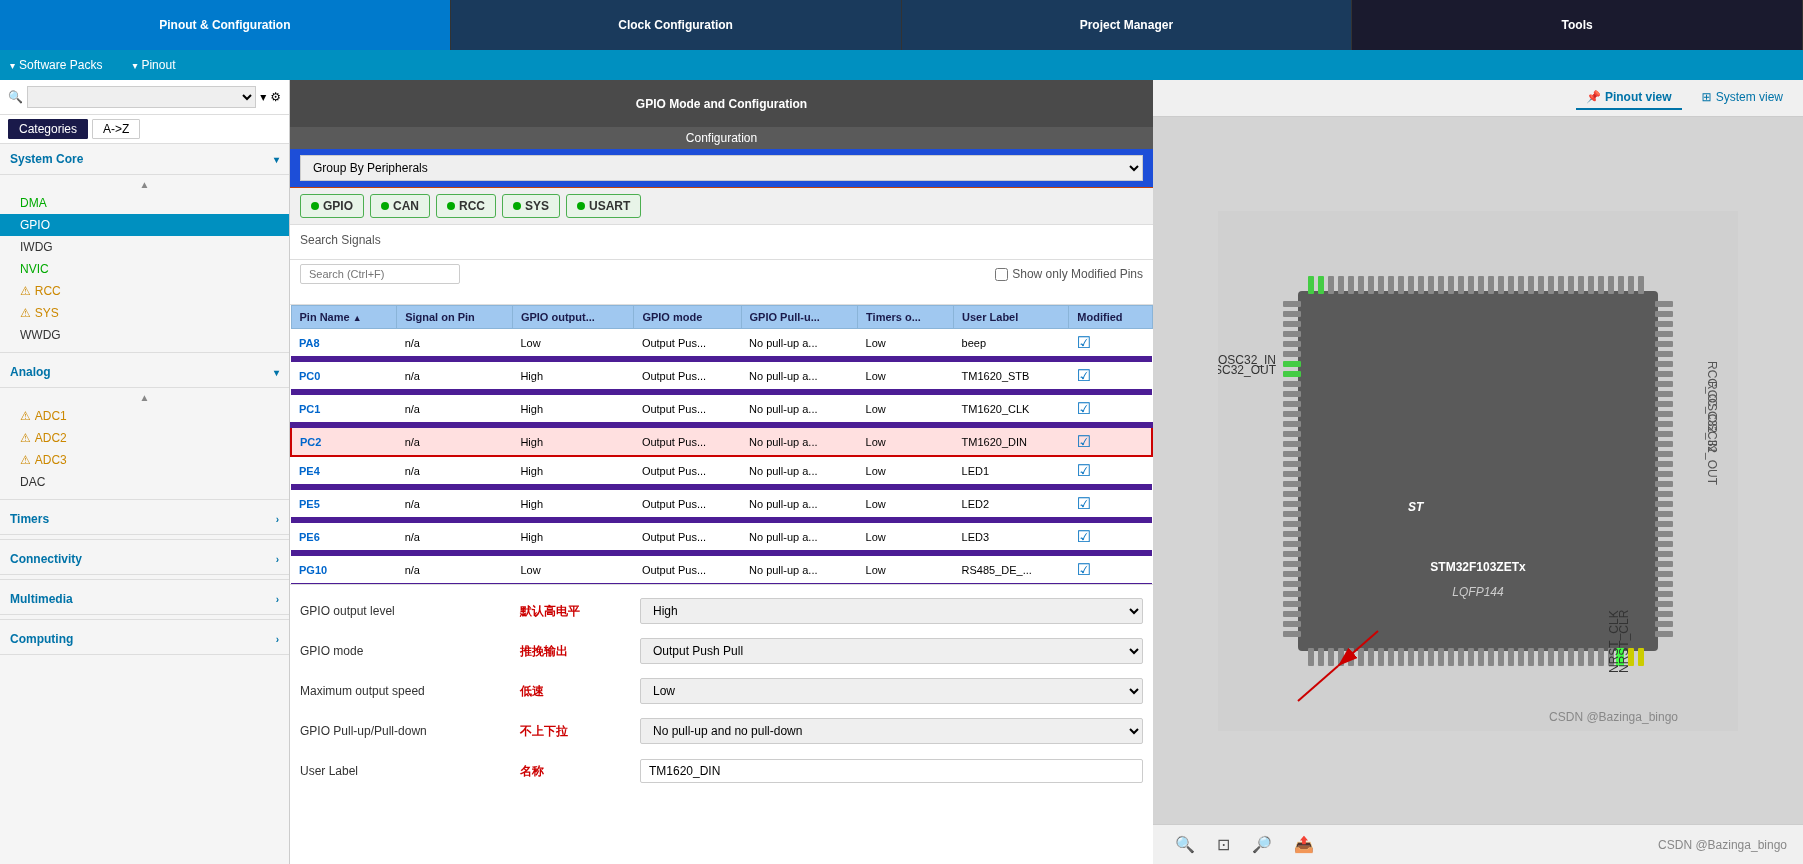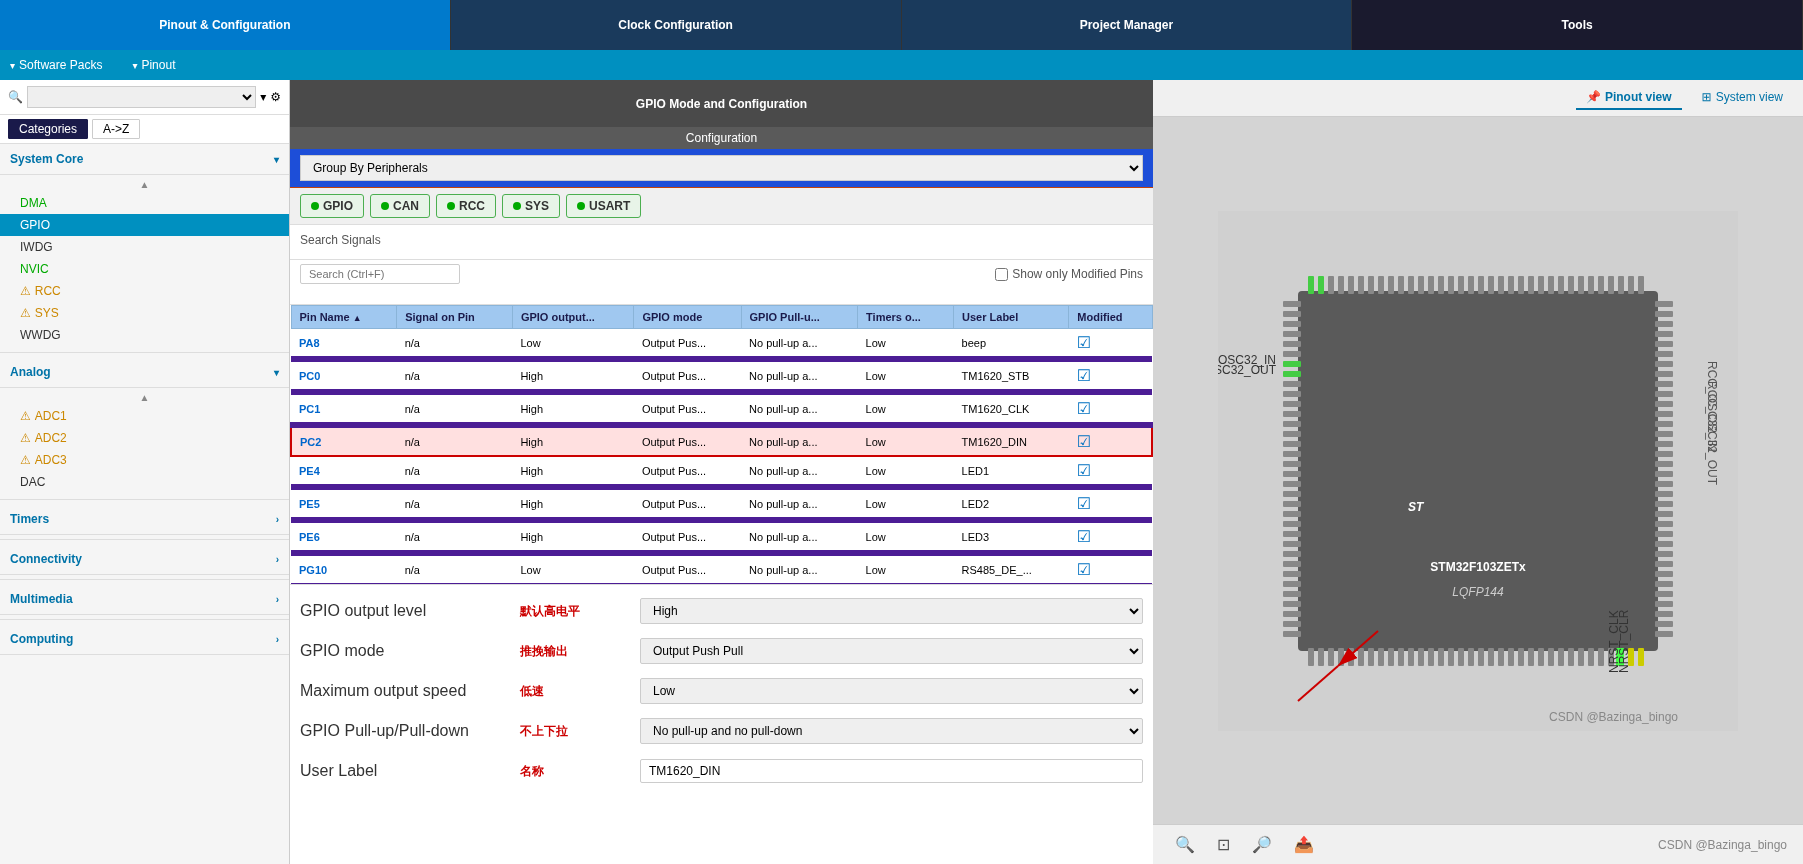--- a/index.html
+++ b/index.html
@@ -82,21 +82,21 @@
       border: 1px solid #8ab4d8; color: #1a1a4a; cursor: pointer;
     }
     .pin-table thead th .sort-arrow { font-size: 9px; }
     .pin-table tbody tr { border-bottom: 6px solid #4c1d95; }
     .pin-table tbody td { padding: 4px 8px; font-size: 11px; }
 
     .table-container { overflow-y: auto; max-height: 280px; border-bottom: 1px solid #ddd; }
 
     .config-form { padding: 10px; overflow-y: auto; }
     .config-form-row { display: flex; align-items: center; margin-bottom: 8px; min-height: 32px; }
-    .config-form-label { width: 200px; font-size: 16px; color: #333; }
+    .config-form-label { width: 200px; font-size: 12px; color: #333; }
     .config-form-hint { color: #cc0000; font-size: 12px; margin-left: 20px; width: 120px; font-weight: bold; }
     .config-form-control { flex: 1; }
     .config-form-control select { width: 100%; padding: 4px 8px; border: 1px solid #ccc; font-size: 12px; border-radius: 2px; }
     .config-form-control input { width: 100%; padding: 4px 8px; border: 1px solid #ccc; font-size: 12px; border-radius: 2px; }
 
     
     .right-panel { width: 650px; background: #e8e8e8; display: flex; flex-direction: column; }
     .right-panel-tabs { display: flex; justify-content: flex-end; align-items: center; padding: 6px 10px; background: #f0f0f0; border-bottom: 1px solid #ccc; gap: 10px; }
     .view-tab { display: flex; align-items: center; gap: 4px; padding: 4px 10px; cursor: pointer; font-size: 12px; color: #0073a8; border-bottom: 2px solid transparent; }
     .view-tab.active { border-bottom: 2px solid #0073a8; font-weight: bold; }

